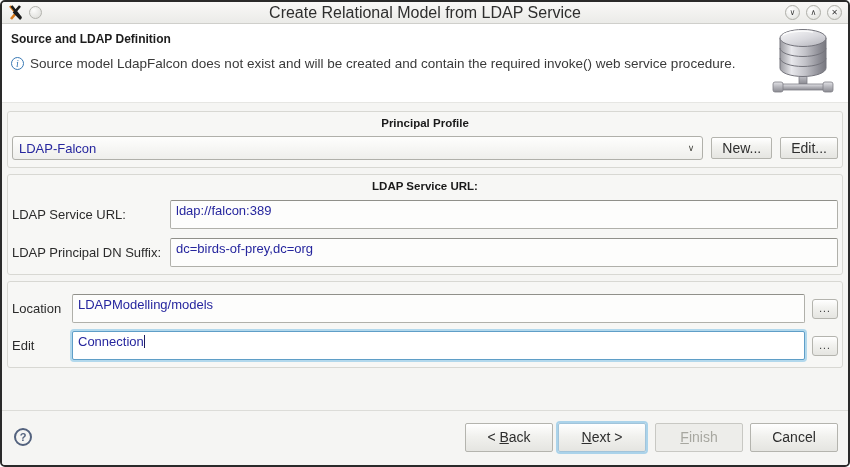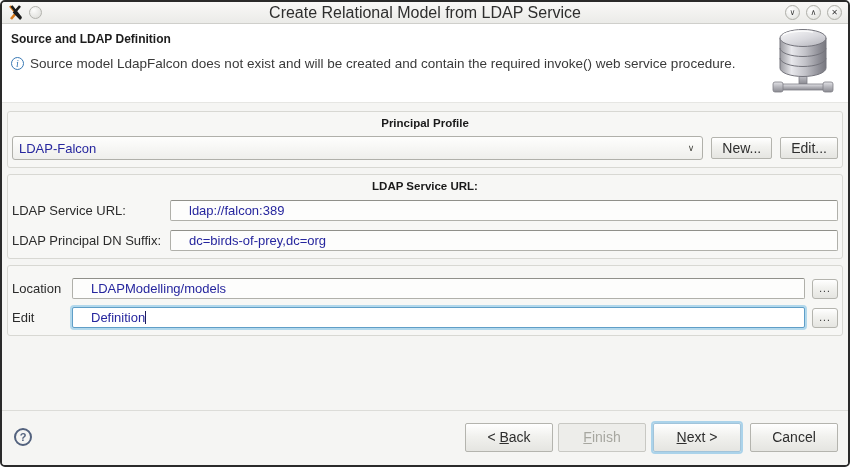--- a/index.html
+++ b/index.html
@@ -61,25 +61,25 @@
     background:#f7f7f5;
     padding:4px 4px 7px 4px;margin:0 2px 6px 2px;
   }
   .group-title{font-size:11.5px;font-weight:bold;color:#1a1a1a;text-align:center;margin:1px 0 7px 0;}
   .row{display:flex;align-items:center;margin-top:6px;}
   .row:first-of-type{margin-top:0;}
   .label{font-size:13px;color:#2b2b2b;white-space:nowrap;}
   .lbl-ldap{flex:0 0 158px;}
   .lbl-src{flex:0 0 60px;}
   .entry{
-    flex:1 1 auto;height:21px;
+    flex:1 1 auto;height:29px;
     background:#fdfdfc;
     border:1px solid #b0b0aa;border-top-color:#90908a;border-radius:2px;
     font-size:13px;color:#26269e;
-    padding:0 18px;line-height:19px;
+    padding:0 5px;line-height:19px;
     white-space:nowrap;overflow:hidden;
   }
   .entry.focused{
     border:1px solid #5f9ec7;border-radius:2px;
     box-shadow:0 0 0 2px #b2d8ec;
     background:#ffffff;
   }
   .caret{display:inline-block;width:1px;height:13px;background:#1a1a5e;vertical-align:-2px;}
   .combo{
     flex:1 1 auto;height:24px;
@@ -218,33 +218,33 @@
     </div>
 
     <div class="group">
       <div class="row" style="margin-top:8px;">
         <span class="label lbl-src">Location</span>
         <div class="entry">LDAPModelling/models</div>
         <button class="btn btn-mini">...</button>
       </div>
       <div class="row" style="margin-top:8px;">
         <span class="label lbl-src">Edit</span>
-        <div class="entry focused"><span>Definition</span><span class="caret"></span></div>
+        <div class="entry focused"><span>Connection</span><span class="caret"></span></div>
         <button class="btn btn-mini">...</button>
       </div>
     </div>
 
     <div style="flex:1 1 auto;"></div>
   </div>
 
   <div class="footer">
     <button class="help-btn">
         <span>?</span>
       </button>
     <div class="footer-btns">
       <button class="btn btn-back">&lt; <u>B</u>ack</button>
+      <button class="btn btn-next"><u>N</u>ext &gt;</button>
       <button class="btn btn-finish" disabled=""><u>F</u>inish</button>
-      <button class="btn btn-next"><u>N</u>ext &gt;</button>
       <button class="btn">Cancel</button>
     </div>
   </div>
 
 </div>
 
 </body></html>

